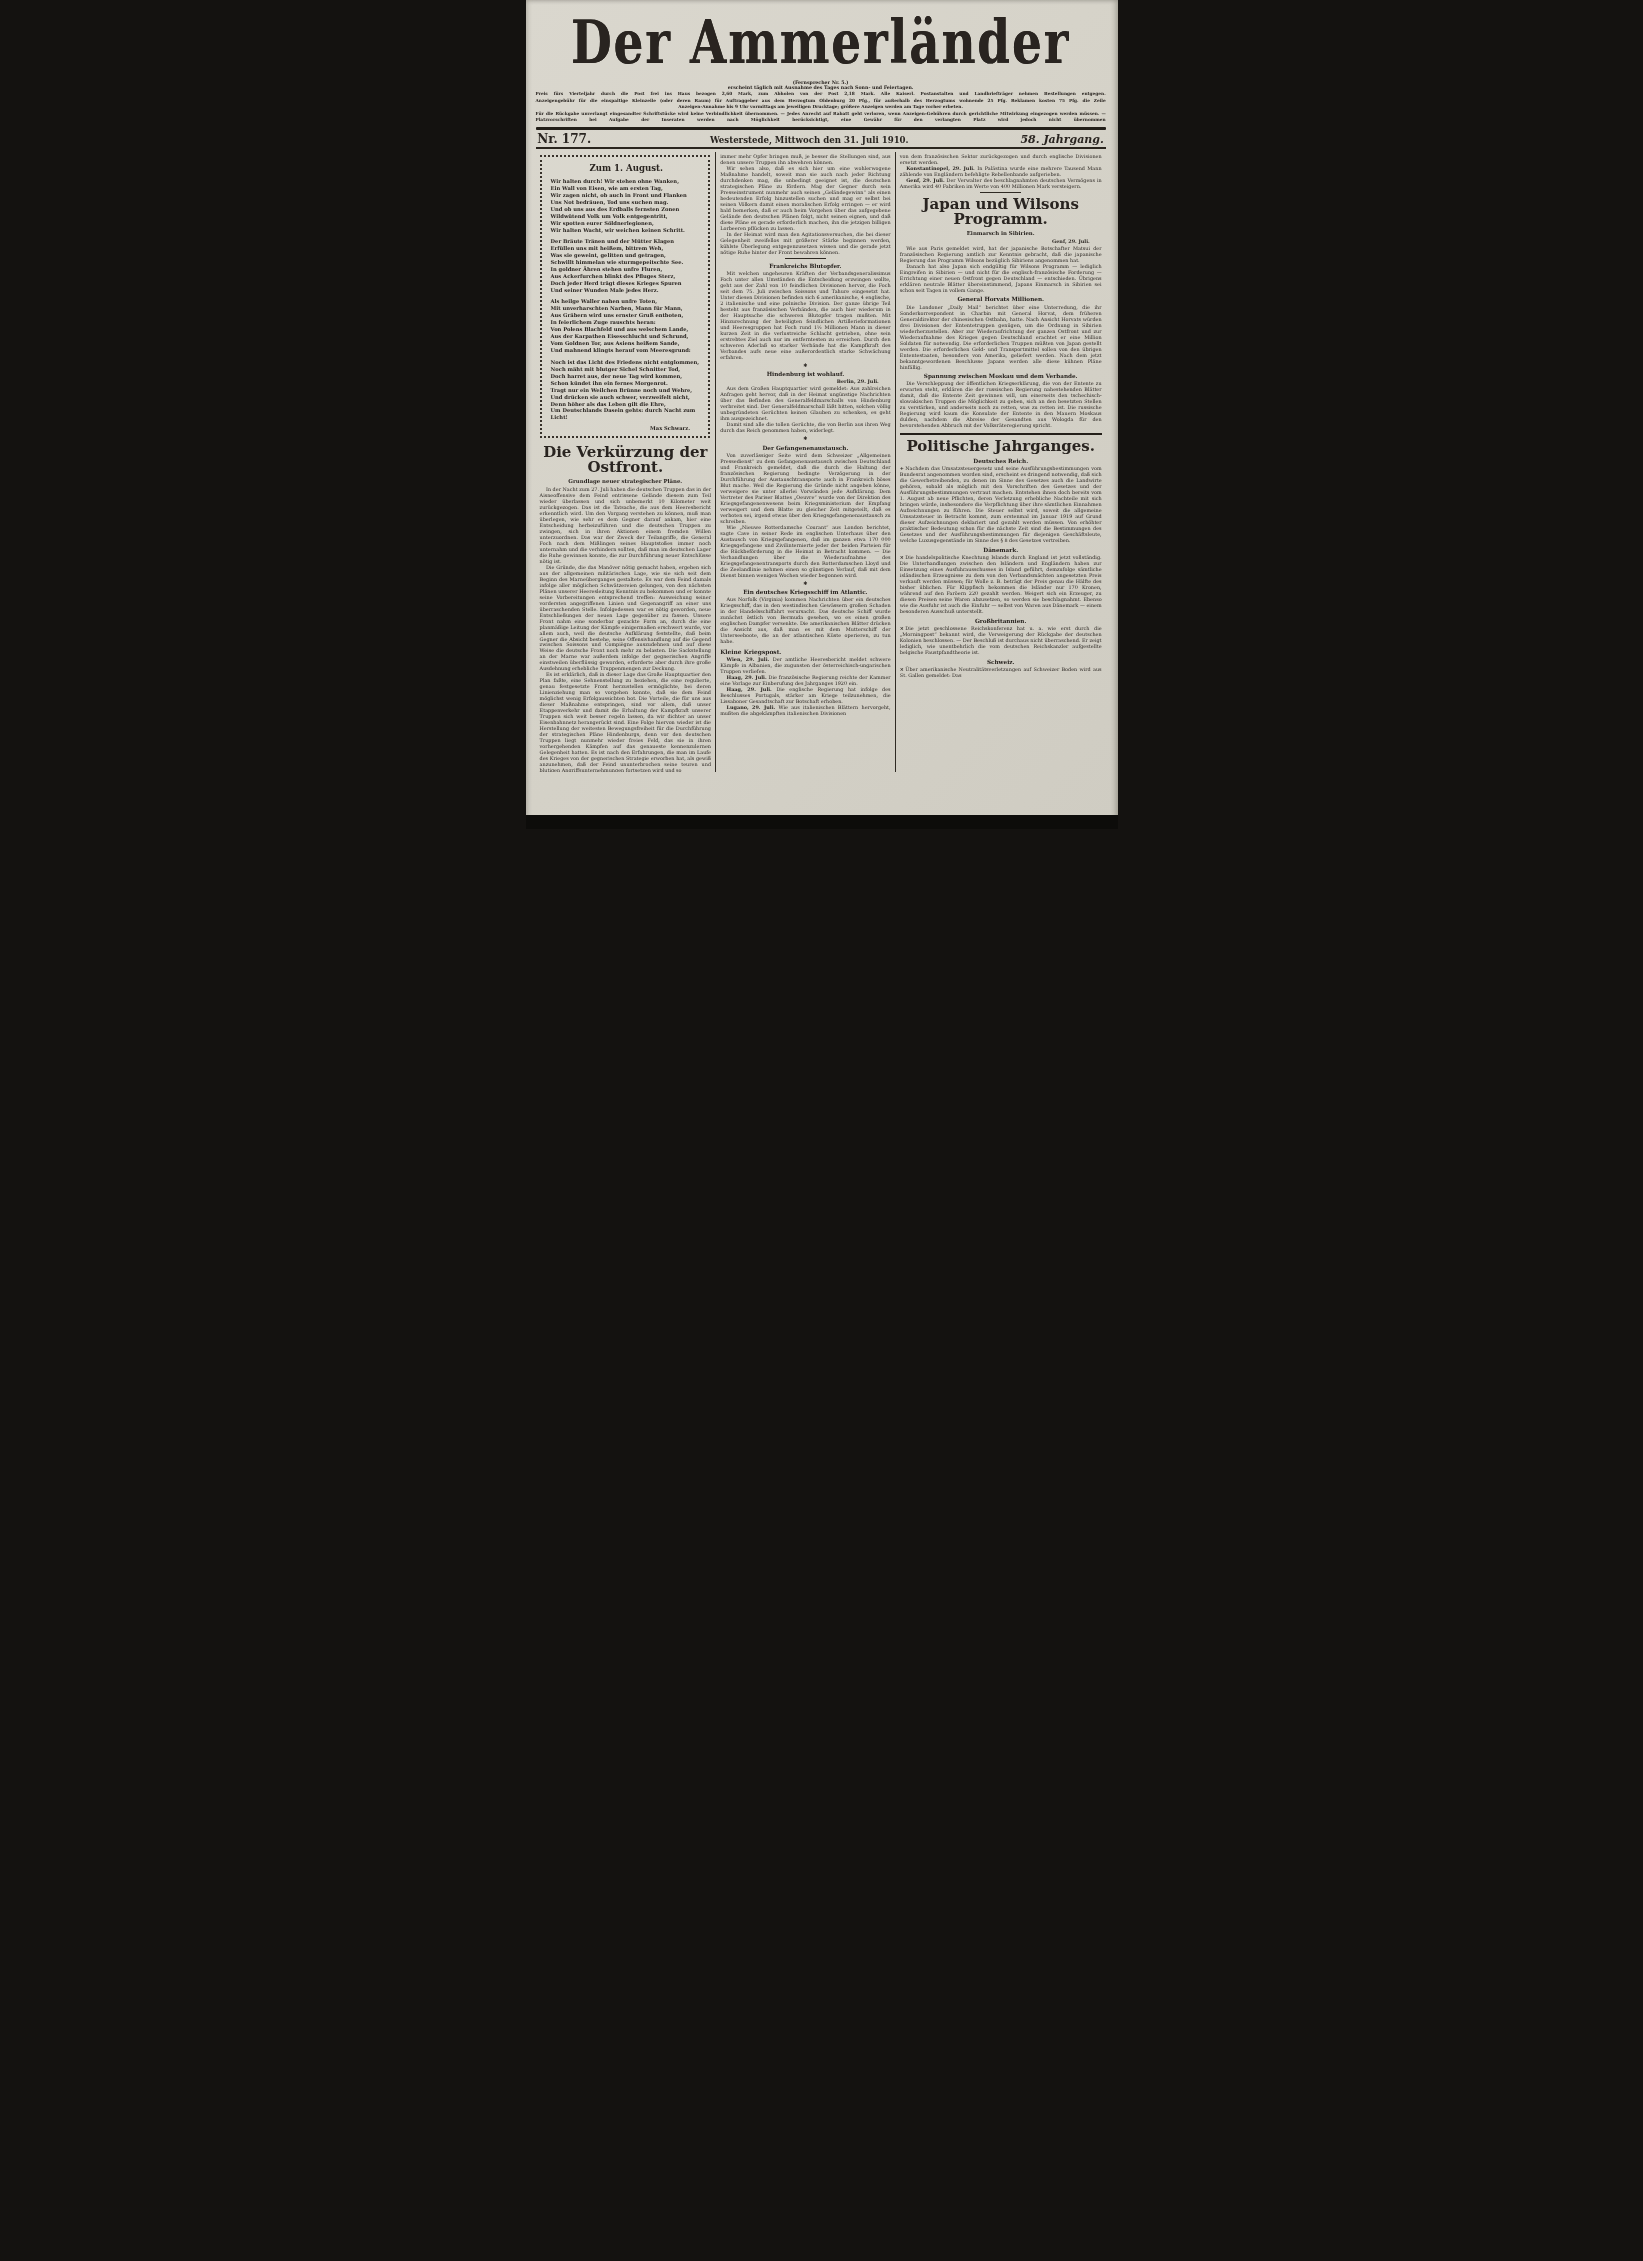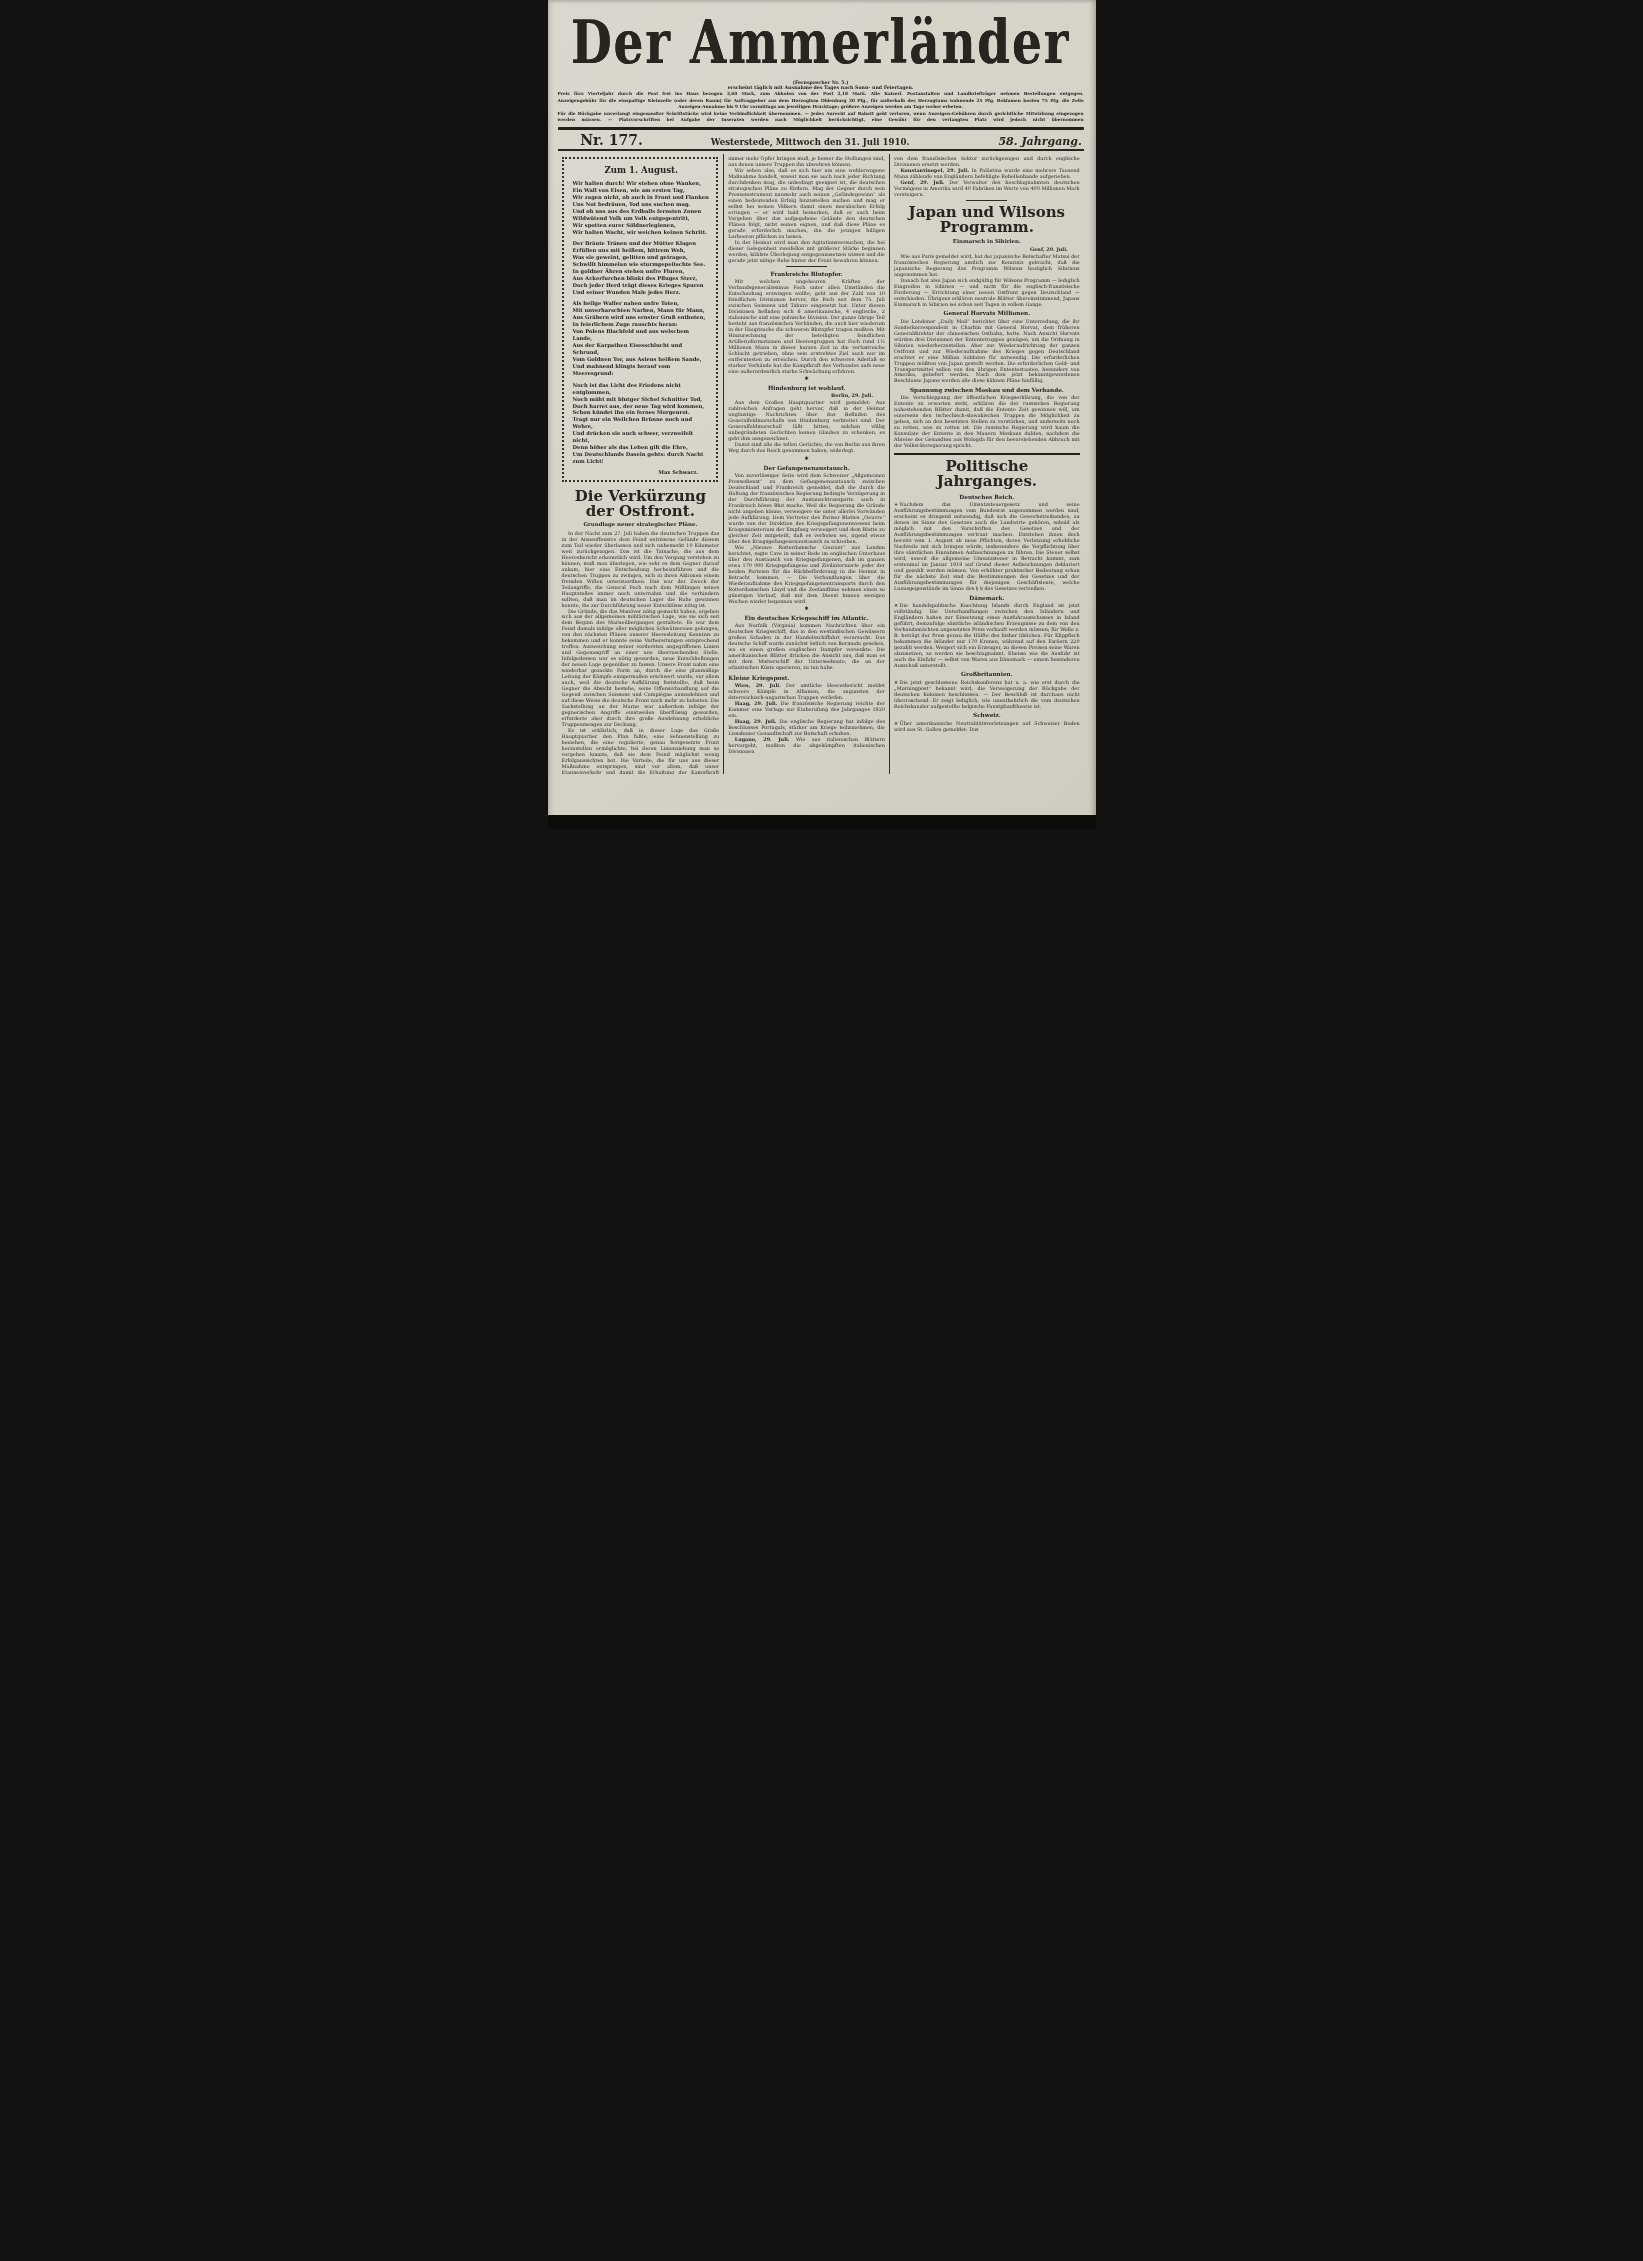--- a/index.html
+++ b/index.html
@@ -1,18 +1,18 @@
 <!DOCTYPE html>
 <html style="font-size:7.2px"><head>
 <meta charset="utf-8">
 <style>
   html,body{margin:0;padding:0;background:#141210;}
   .page{
     position:relative;
-    width:548px;height:829px;
+    width:592px;height:829px;
     margin:0 auto;
     background:linear-gradient(135deg,#dad7ce 0%,#d6d3c9 40%,#cfccc2 100%);
     color:#292420;
     font-family:"DejaVu Serif","Liberation Serif",serif;
     overflow:hidden;
     box-shadow:inset -2.7px 0 5.4px rgba(40,35,25,.25), inset 1.8px 0 4.5px rgba(40,35,25,.18);
   }
   .scan-bottom{position:absolute;left:0;bottom:0;width:100%;height:14.5px;background:#0d0c0a;}
   .inner{padding:6.3px 11.8px 0 10px;}
 
@@ -29,21 +29,21 @@
   }
   .phone{font-size:4.7px;font-weight:700;margin-top:0.9px;}
   .pubnote{font-size:4.7px;font-weight:700;margin-top:0.5px;}
   .imprint{font-size:4.3px;font-weight:700;line-height:1.5;margin-top:0.9px;}
   .imprint .just{text-align:justify;text-align-last:justify;}
   .imprint .cent{text-align:center;}
   .thick-rule{height:3.2px;background:#231f19;margin:3.2px 0 1.8px 0;border-radius:0.9px;}
 
   
   .daterow{display:flex;align-items:baseline;font-weight:700;margin:0.9px 1.8px 1.8px 1.8px;}
-  .daterow .issue{width:20%;text-align:center;font-size:14px;}
+  .daterow .issue{width:20%;text-align:left;font-size:12px;}
   .daterow .date{width:56%;text-align:center;font-size:8.6px;}
   .daterow .vol{width:24%;text-align:right;font-size:11px;font-style:italic;}
   .mid-rule{height:1.4px;background:#2a251e;margin:0.9px 0 0 0;}
 
   
   .columns{display:flex;align-items:stretch;margin-top:2.7px;height:620px;overflow:hidden;}
   .col{padding:1.8px 4.1px 0 4.1px;box-sizing:border-box;}
   .col-1{width:31.5%;}
   .col-2{width:31.5%;border-left:0.9px solid #2f2a23;}
   .col-3{width:37%;border-left:0.9px solid #2f2a23;}

